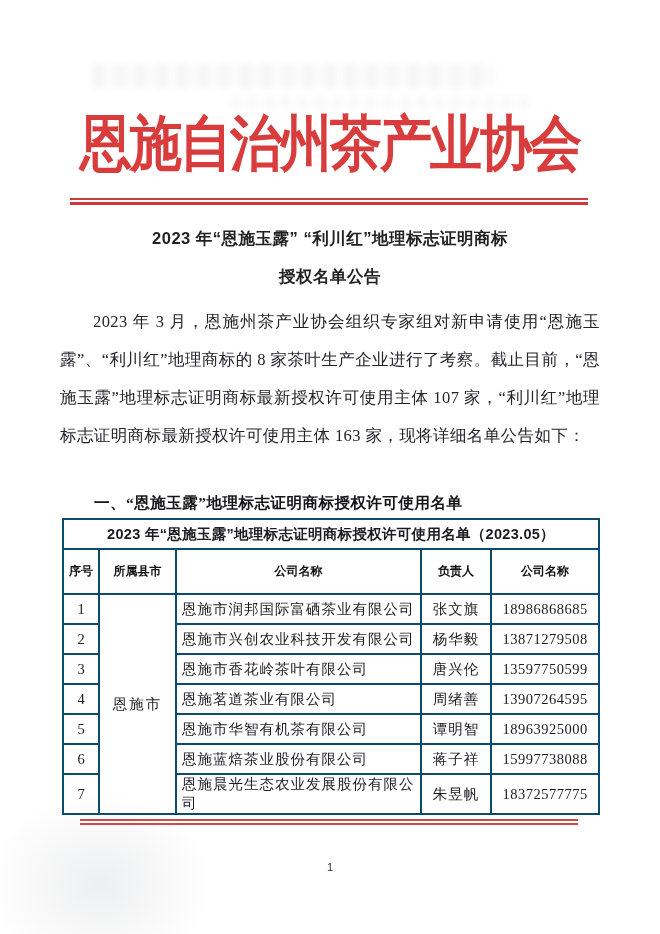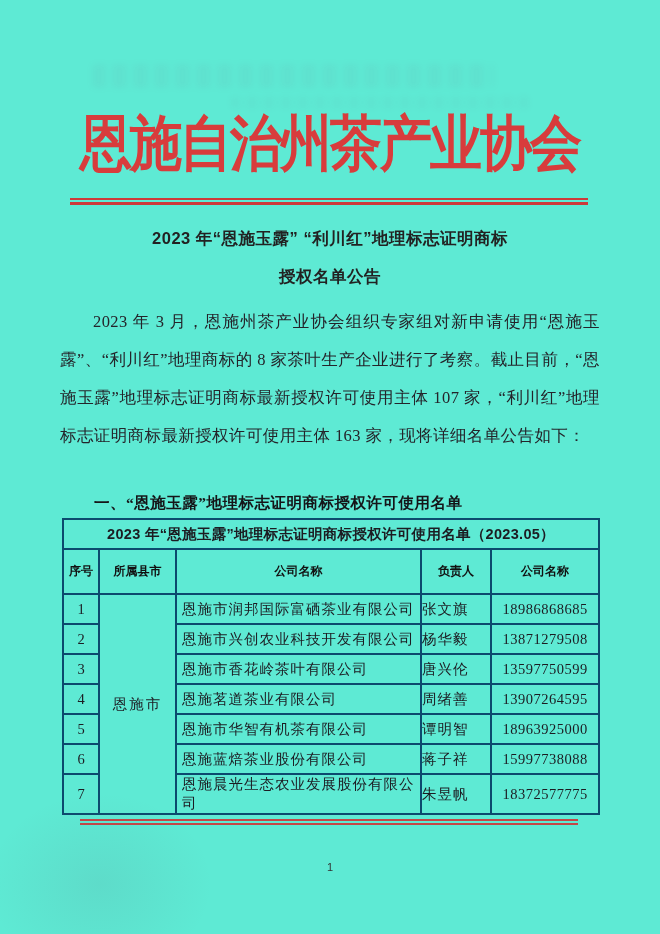--- a/index.html
+++ b/index.html
@@ -1,19 +1,19 @@
 <!DOCTYPE html>
 <html><head>
 <meta charset="utf-8">
 <style>
   * { margin:0; padding:0; box-sizing:border-box; }
   html,body { background:#e9e9eb; }
   .page {
     position:relative; width:660px; height:934px; margin:0 auto;
-    background:#5eead4; overflow:hidden;
+    background:#ffffff; overflow:hidden;
     font-family:"Liberation Serif","DejaVu Serif",serif; color:#1d1d1f;
   }
   .page::after{ 
     content:""; position:absolute; left:-60px; bottom:-80px; width:320px; height:260px;
     background:radial-gradient(closest-side, rgba(90,95,110,0.10), rgba(90,95,110,0) 70%);
     pointer-events:none;
   }
   
   .bleed1{ position:absolute; top:64px; left:92px; width:402px; height:24px; border-radius:4px;
     background:repeating-linear-gradient(90deg, rgba(110,115,135,0.12) 0 13px, rgba(110,115,135,0.02) 13px 21px);
@@ -62,21 +62,21 @@
     font-weight:bold; font-size:16px; color:#111; letter-spacing:.3px;
   }
   table.auth th{
     height:45px; text-align:center; font-family:"Liberation Sans","DejaVu Sans",sans-serif;
     font-weight:bold; font-size:12px; color:#111; line-height:1.25;
   }
   table.auth td{ height:30px; font-size:14.5px; color:#1c1c22; }
   td.no-cell{ text-align:center; }
   td.region-cell{ text-align:center; font-size:15px; letter-spacing:2px; }
   td.company-cell{ text-align:left; padding-left:5px; letter-spacing:1px; }
-  td.contact-cell{ letter-spacing:1px;margin-left:12px; }
+  td.contact-cell{ text-align:center; letter-spacing:1px;margin-left:12px; }
   td.phone-cell{ text-align:center; letter-spacing:.5px; }
 
   .foot-rule{ position:absolute; top:819px; left:80px; width:498px; height:6px;
     border-top:2px solid; border-bottom:2px solid; opacity:.92; }
   .page-number{ position:absolute; top:861px; left:0; right:0; text-align:center;
     font-family:"Liberation Sans","DejaVu Sans",sans-serif; font-size:11px; color:#333; }
 </style>
 </head>
 <body>
 

